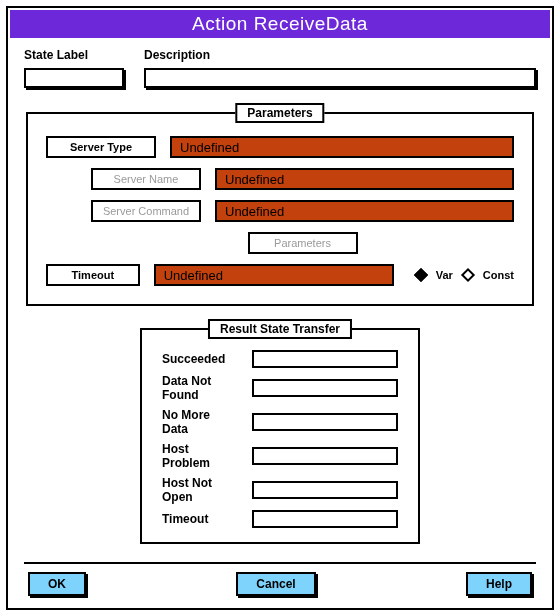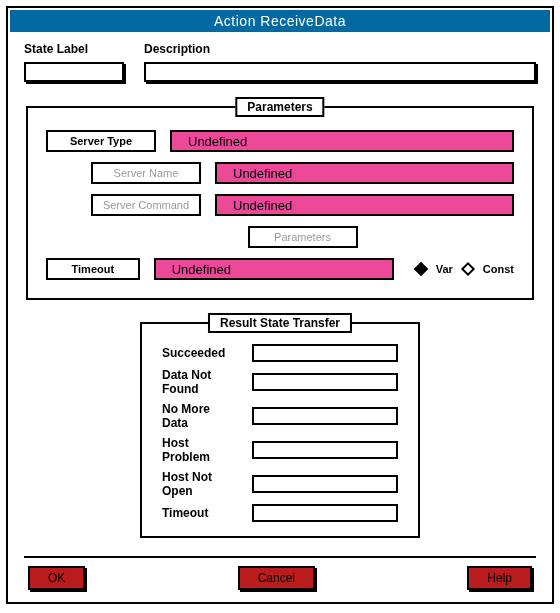--- a/index.html
+++ b/index.html
@@ -10,25 +10,25 @@
     font-family: "Helvetica", "Arial", sans-serif;
     font-size: 12px;
     color: #000;
     width: 560px;
   }
   .window {
     border: 2px solid #000;
     padding: 2px;
   }
   .titlebar {
-    background: #0369a1;
+    background: #6d28d9;
     color: #fff;
     text-align: center;
     padding: 3px 4px;
-    font-size: 14px;
+    font-size: 19px;
     letter-spacing: 0.5px;
   }
   .content {
     padding: 10px 14px 8px 14px;
   }
   .top-row {
     display: flex;
     gap: 20px;
     margin-bottom: 24px;
   }
@@ -88,23 +88,23 @@
   }
   .param-label.disabled {
     color: #9a9a9a;
     font-weight: normal;
     border-color: #000;
     margin-left: 45px;
   }
   .param-value {
     flex: 1;
     border: 2px solid #000;
-    padding: 3px 16px;
+    padding: 3px 8px;
     font-size: 13px;
-    background: #ec4899;
+    background: #c2410c;
     height: 22px;
   }
   .legend {
     display: flex;
     align-items: center;
     gap: 10px;
     font-size: 11px;
     font-weight: bold;
     margin-left: 8px;
   }
@@ -145,23 +145,23 @@
     border-top: 2px solid #000;
     margin: 4px 0 8px 0;
   }
   .button-row {
     display: flex;
     justify-content: space-between;
     padding: 0 4px 2px 4px;
   }
   .btn {
     border: 2px solid #000;
-    background: #b91c1c;
+    background: #7dd3fc;
     font: inherit;
-    font-weight: normal;
+    font-weight: bold;
     padding: 3px 18px;
     cursor: pointer;
     box-shadow: 2px 2px 0 #000;
   }
 </style>
 </head>
 <body>
 
 <div class="window">
   <div class="titlebar">

